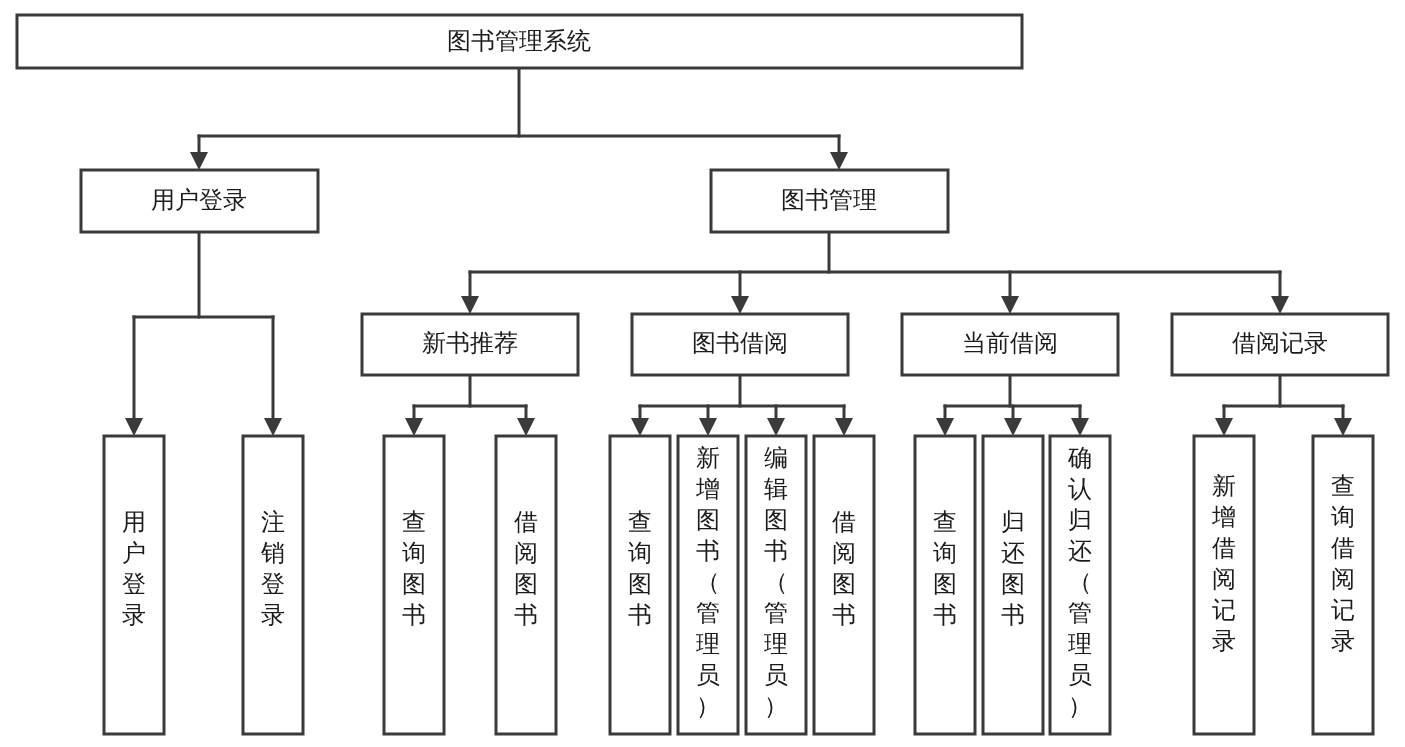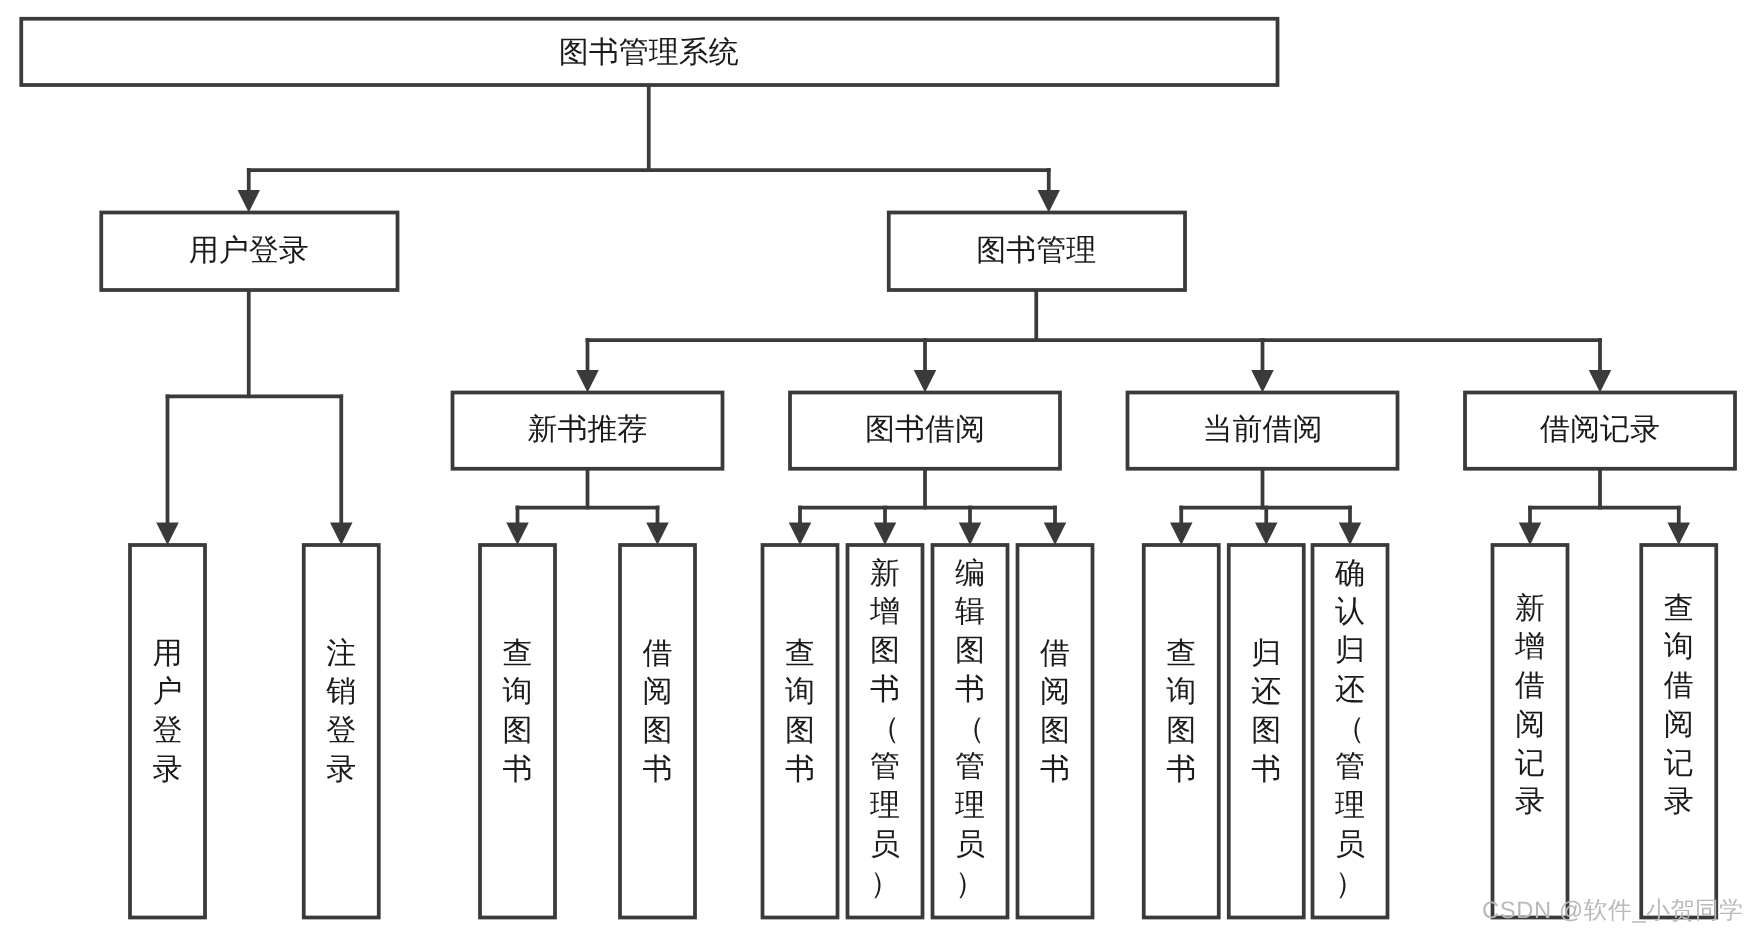--- a/index.html
+++ b/index.html
@@ -244,15 +244,14 @@
       <text class="node-label-v" x="1224" y="494"><tspan x="1224" y="494">新</tspan><tspan x="1224" y="525">增</tspan><tspan x="1224" y="556">借</tspan><tspan x="1224" y="587">阅</tspan><tspan x="1224" y="618">记</tspan><tspan x="1224" y="649">录</tspan></text>
     </g>
 
     <g>
       <rect class="node-box" x="1313" y="436" width="60" height="298"></rect>
       <text class="node-label-v" x="1343" y="494"><tspan x="1343" y="494">查</tspan><tspan x="1343" y="525">询</tspan><tspan x="1343" y="556">借</tspan><tspan x="1343" y="587">阅</tspan><tspan x="1343" y="618">记</tspan><tspan x="1343" y="649">录</tspan></text>
     </g>
 
   </svg>
 
-  <div class="watermark">CSDN @软件_小贺同学</div>
 
 </div>
 
 </body></html>

